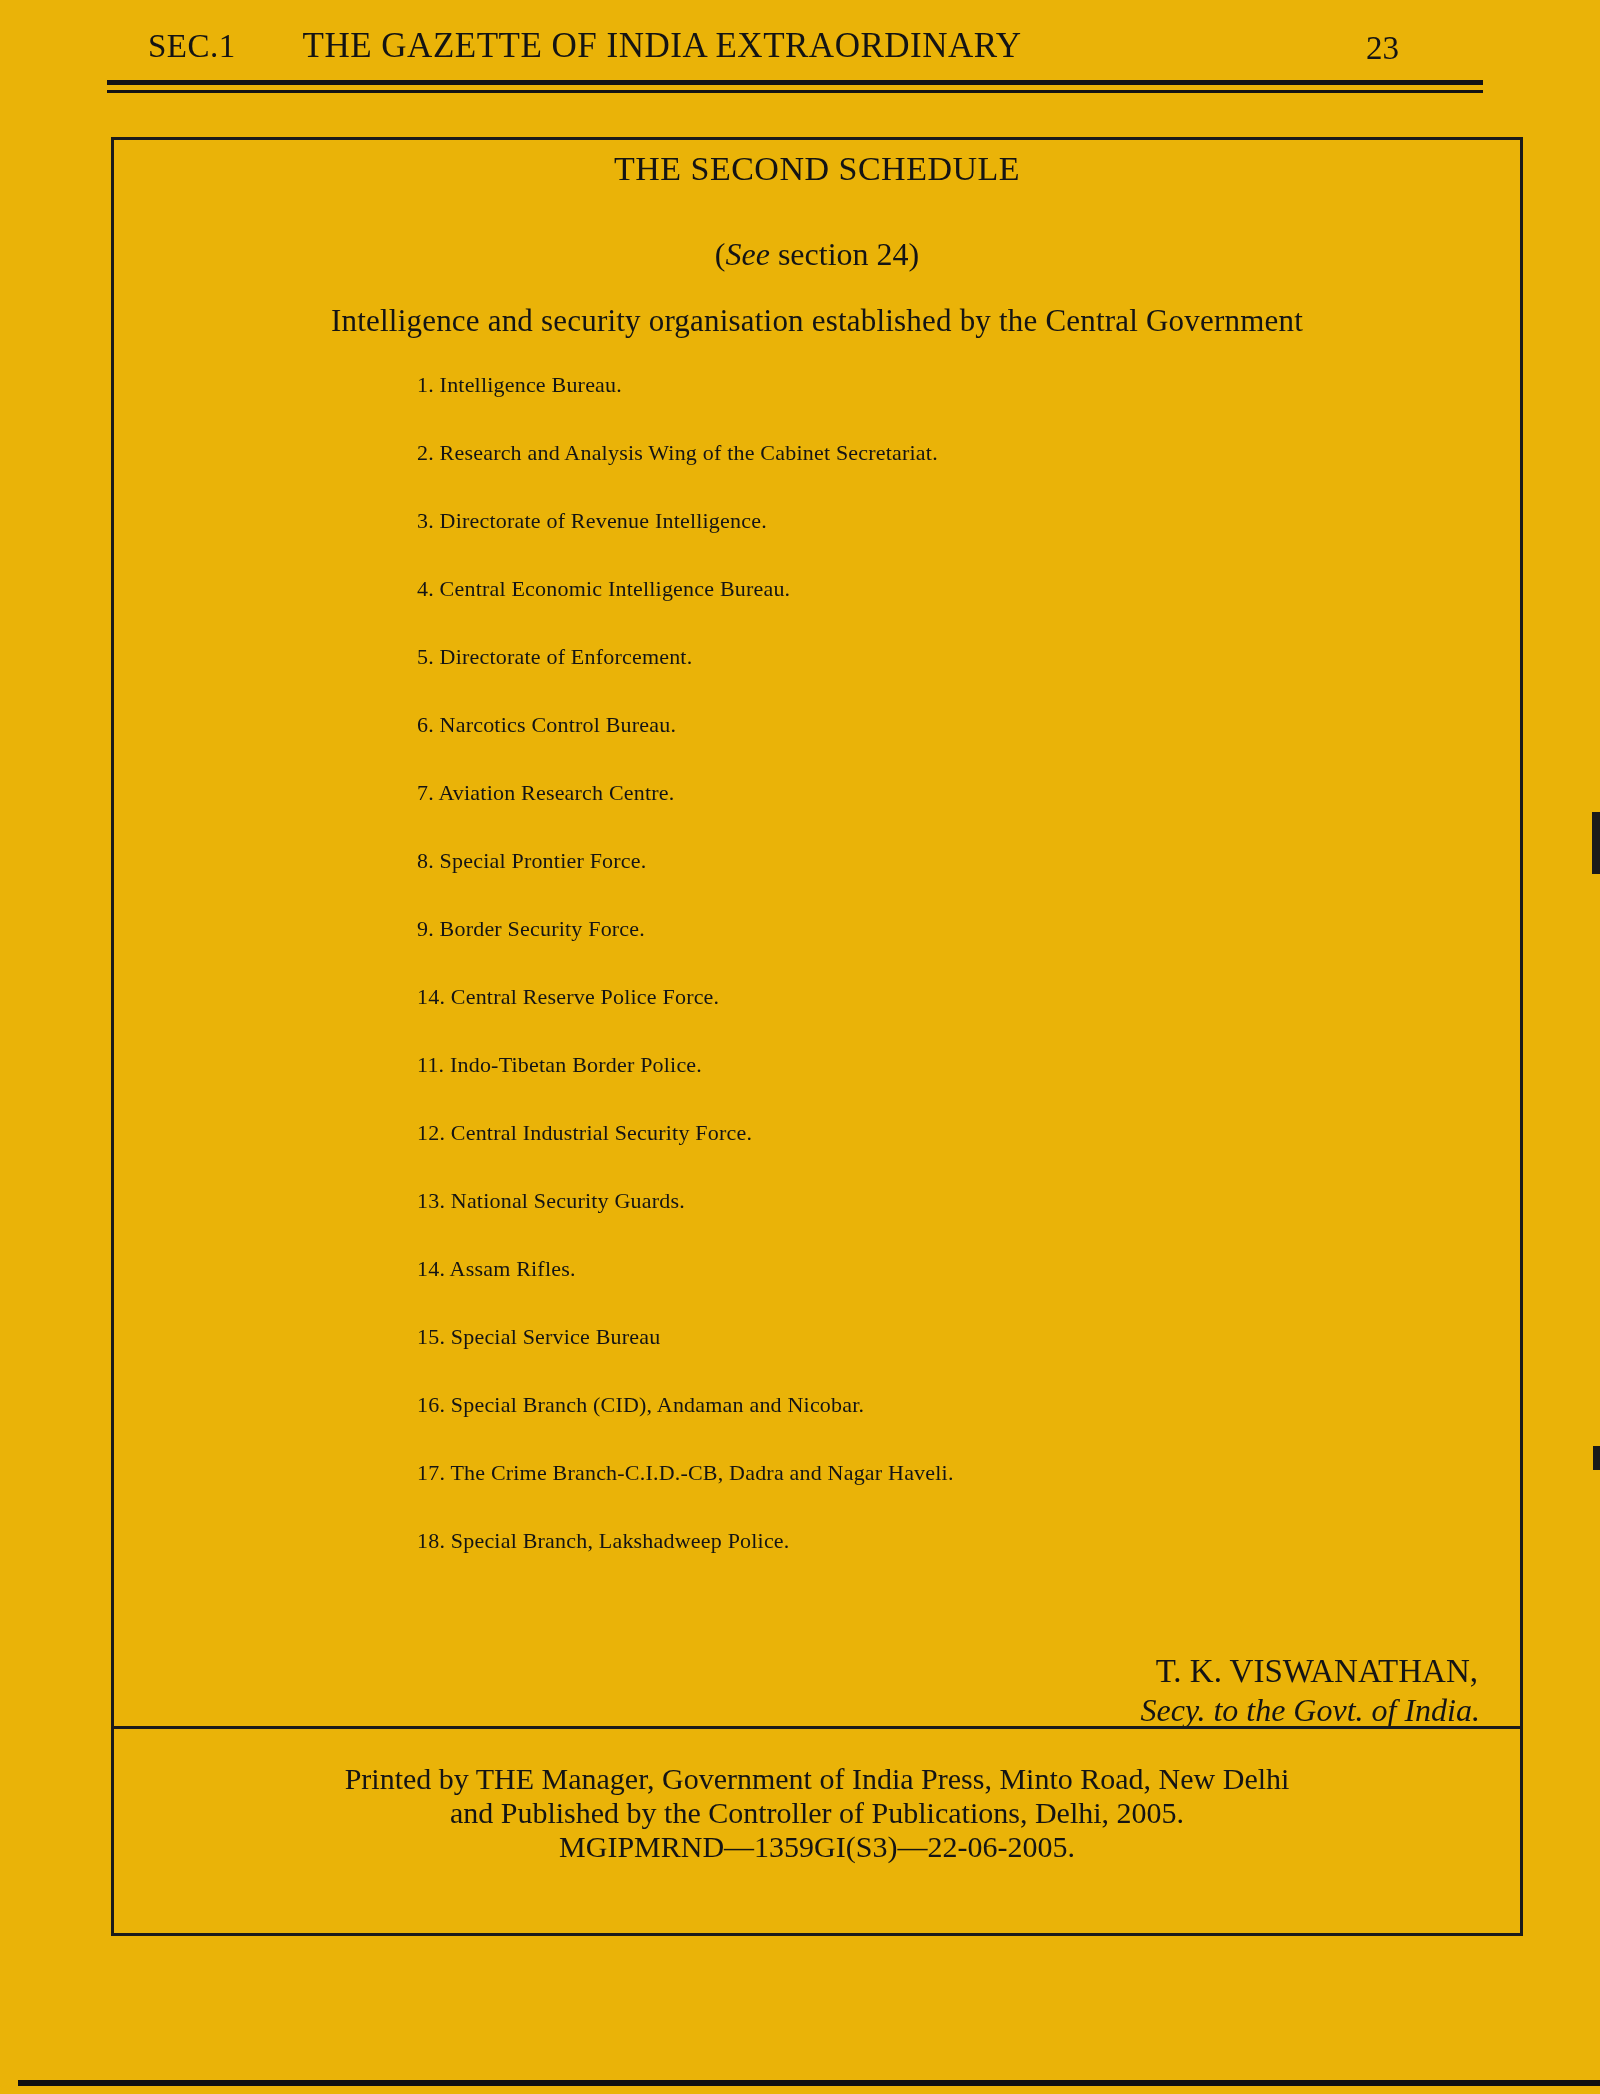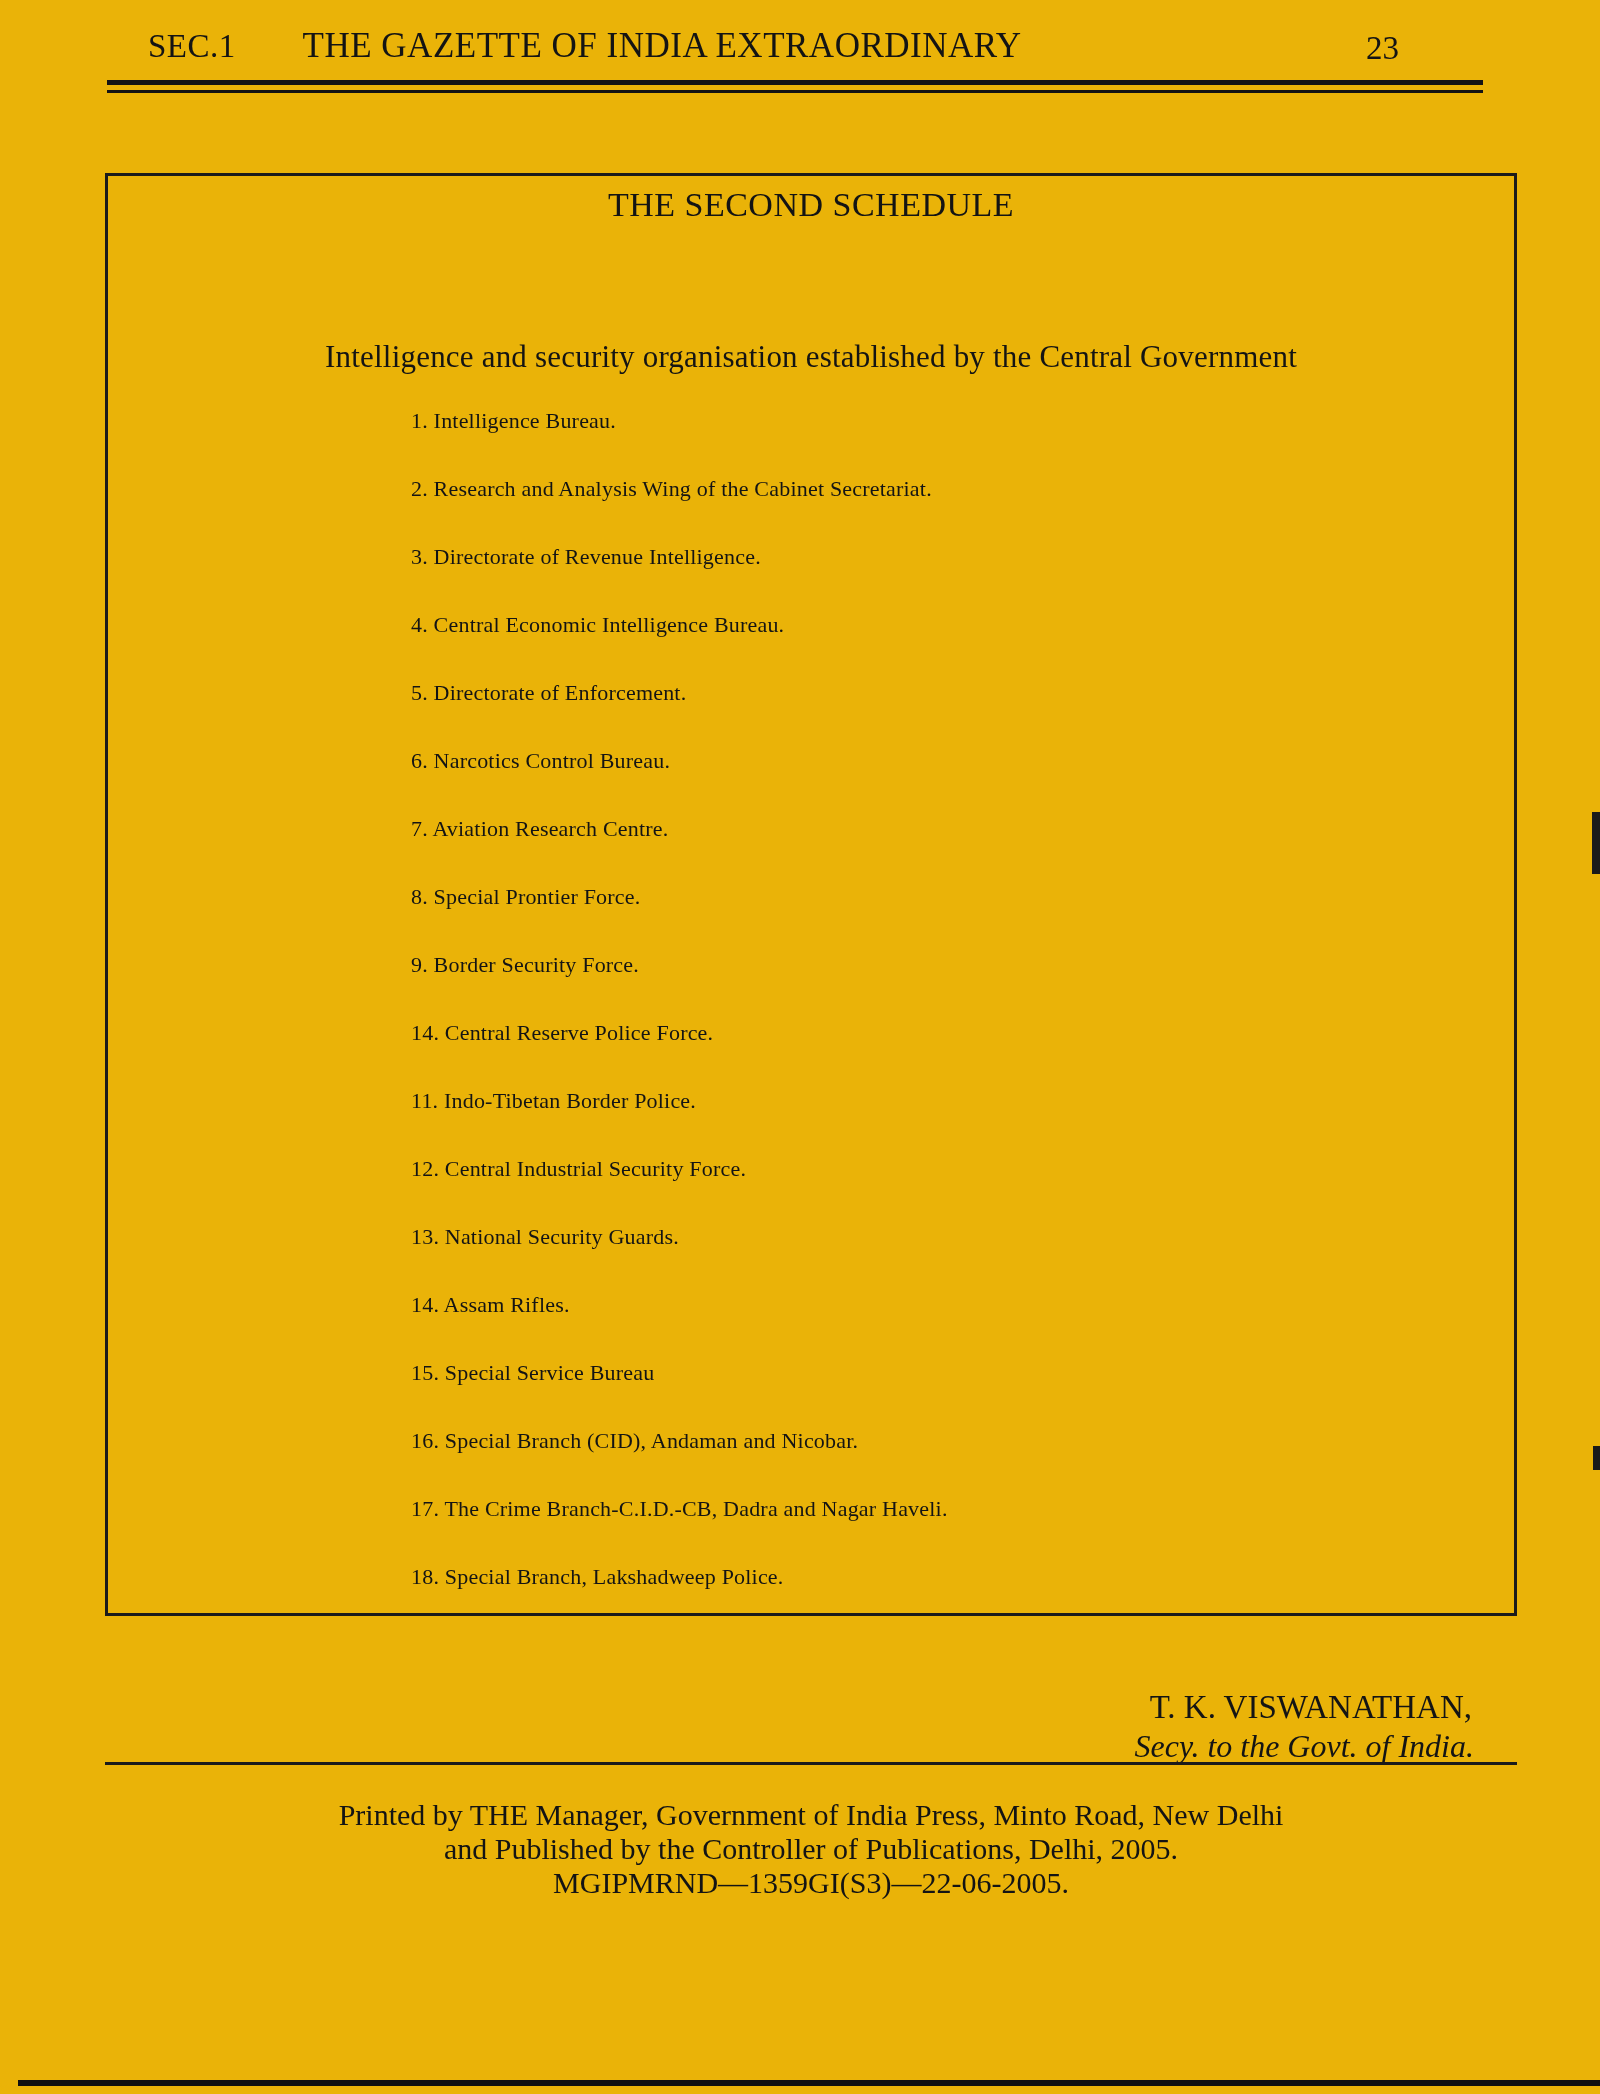--- a/index.html
+++ b/index.html
@@ -48,27 +48,26 @@
     left: 107px;
     top: 80px;
     width: 1376px;
     height: 5px;
     border-top: 5px solid #141414;
     border-bottom: 3px solid #141414;
   }
   
   .schedule-box {
     position: absolute;
-    left: 105px;
+    left: 111px;
     top: 137px;
     width: 1412px;
-    height: 1443px;
+    height: 1799px;
     border: 3px solid #1b1b1b;
     box-sizing: border-box;
-    margin-top: 36px;
   }
   .sched-title {
     position: absolute;
     left: 0;
     top: 10px;
     width: 100%;
     text-align: center;
     font-size: 34px;
     letter-spacing: 0.5px;
   }
@@ -174,20 +173,21 @@
 
   <div class="hdr-section">SEC.1</div>
   <div class="hdr-title">THE GAZETTE OF INDIA EXTRAORDINARY</div>
   <div class="hdr-page">23</div>
   <div class="hdr-rule"></div>
 
   <div class="schedule-box">
 
     <div class="sched-title">THE SECOND SCHEDULE</div>
 
+    <div class="sched-see"><span>(</span><span class="it">See</span><span> section 24)</span></div>
 
     <div class="sched-heading">Intelligence and security organisation established by the Central Government</div>
 
     <div class="sched-list" id="sched-list">
         <div class="list-item" style="top: 232px;">1. Intelligence Bureau.</div>
         <div class="list-item" style="top: 300px;">2. Research and Analysis Wing of the Cabinet Secretariat.</div>
         <div class="list-item" style="top: 368px;">3. Directorate of Revenue Intelligence.</div>
         <div class="list-item" style="top: 436px;">4. Central Economic Intelligence Bureau.</div>
         <div class="list-item" style="top: 504px;">5. Directorate of Enforcement.</div>
         <div class="list-item" style="top: 572px;">6. Narcotics Control Bureau.</div>

